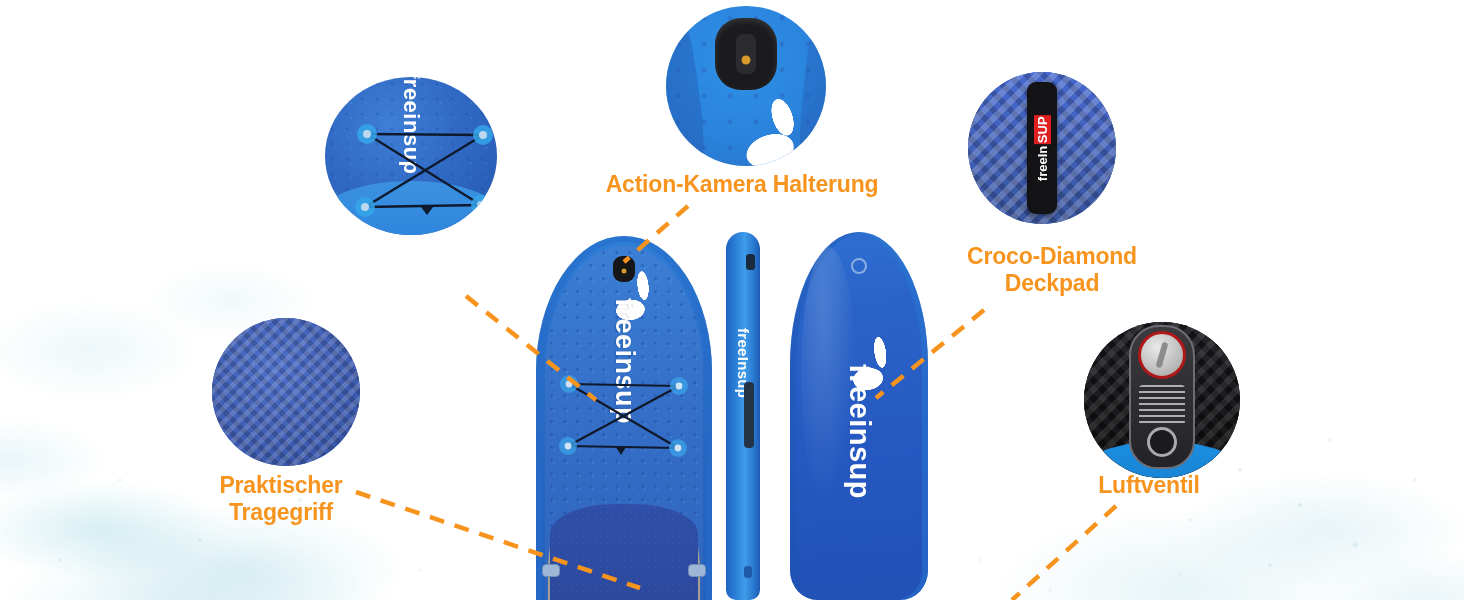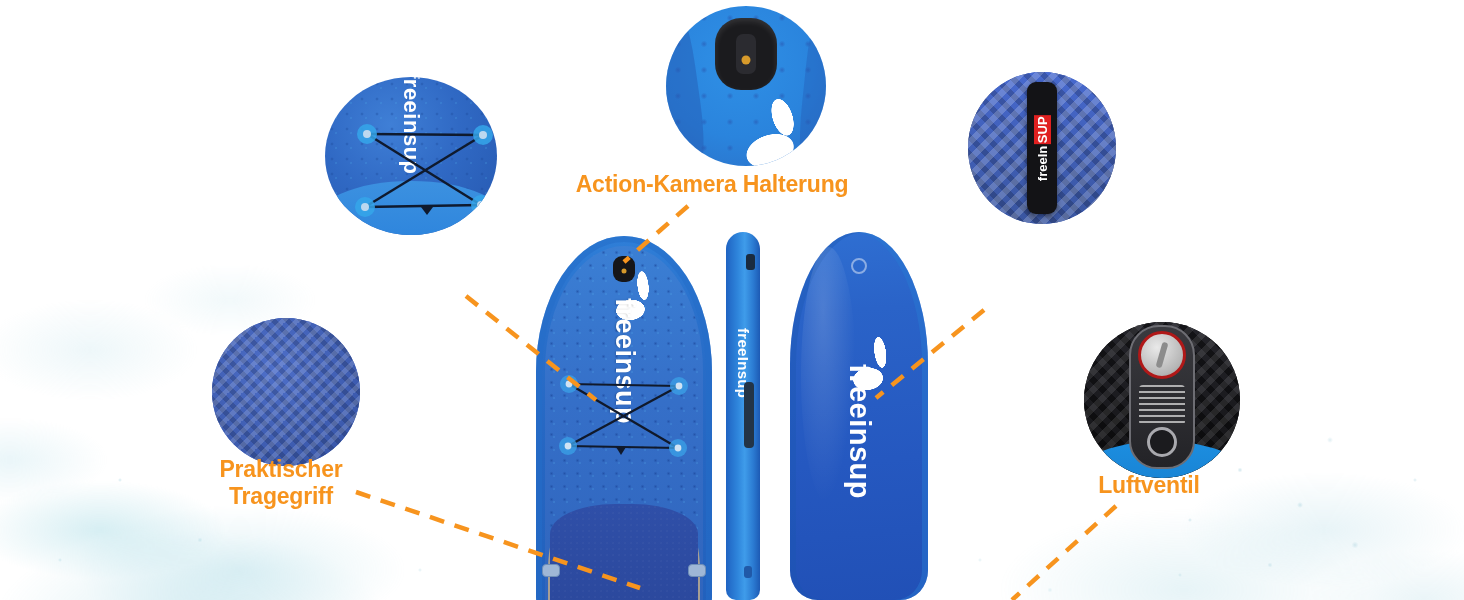--- a/index.html
+++ b/index.html
@@ -449,21 +449,23 @@
 
       <path d="M984,310 L876,398"></path>
 
       <path d="M356,492 L640,588"></path>
 
       <path d="M1116,506 L1012,600"></path>
     </g>
   </svg>
 
 
-  <div class="callout-label" style="left:548px;top:171px;width:328px;">Action-Kamera Halterung</div>
-
-
-  <div class="callout-label" style="left:188px;top:456px;width:186px;">Praktischer
+  <div class="callout-label" style="left:578px;top:171px;width:328px;">Action-Kamera Halterung</div>
+
+  <div class="callout-label" style="left:944px;top:243px;width:216px;">Croco-Diamond
+Deckpad</div>
+
+  <div class="callout-label" style="left:188px;top:472px;width:186px;">Praktischer
 Tragegriff</div>
 
   <div class="callout-label" style="left:1074px;top:472px;width:150px;">Luftventil</div>
 
 </div>
 
 </body></html>

